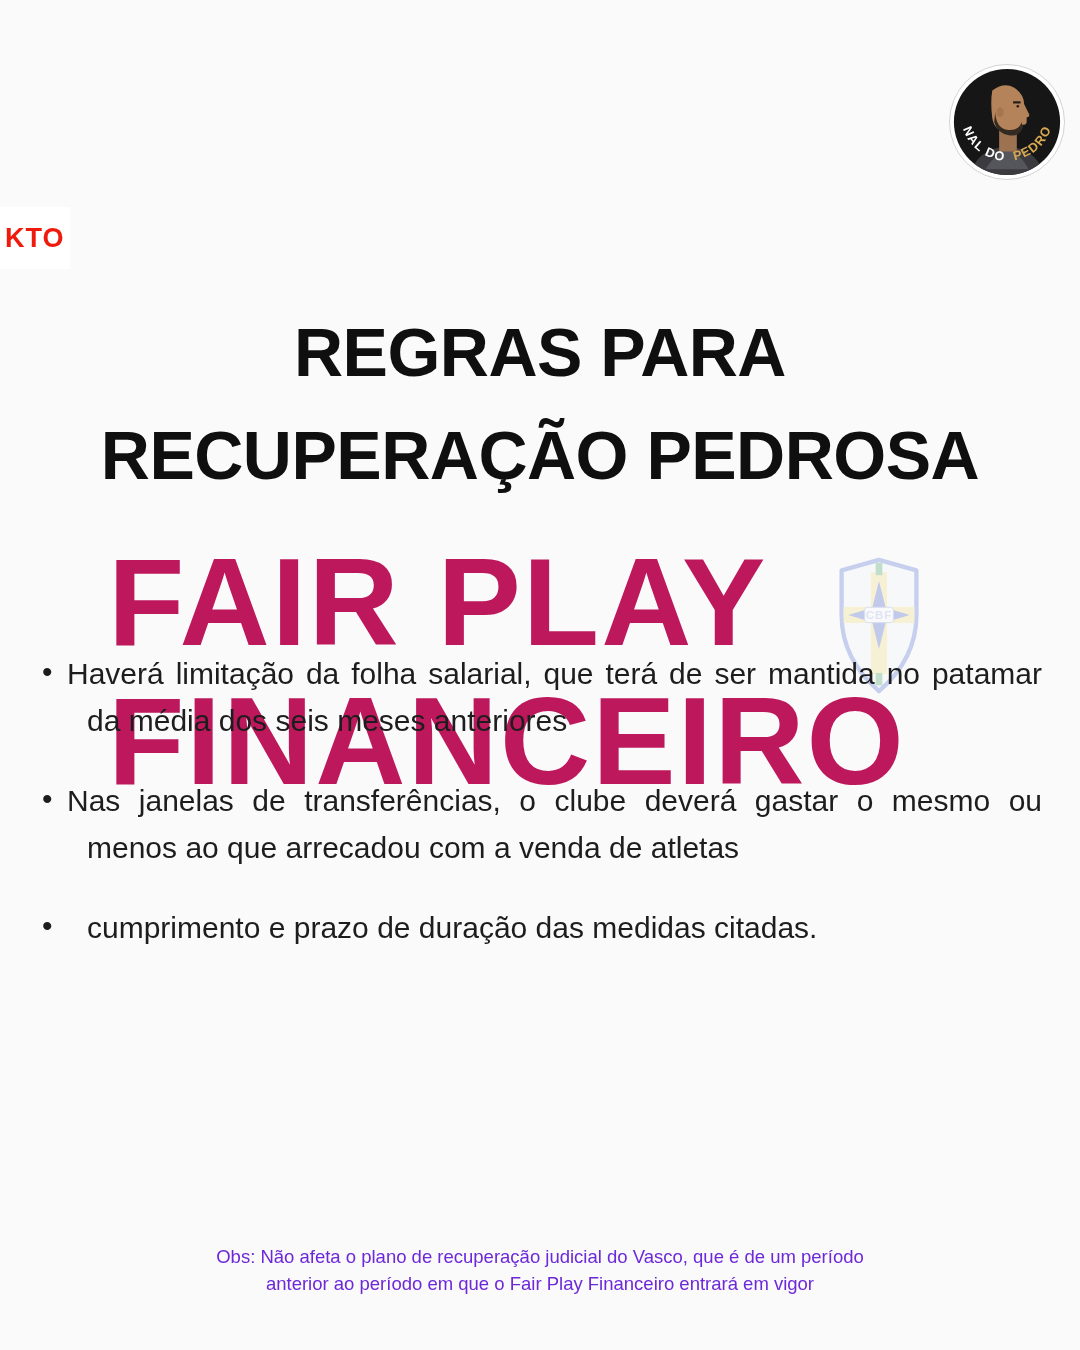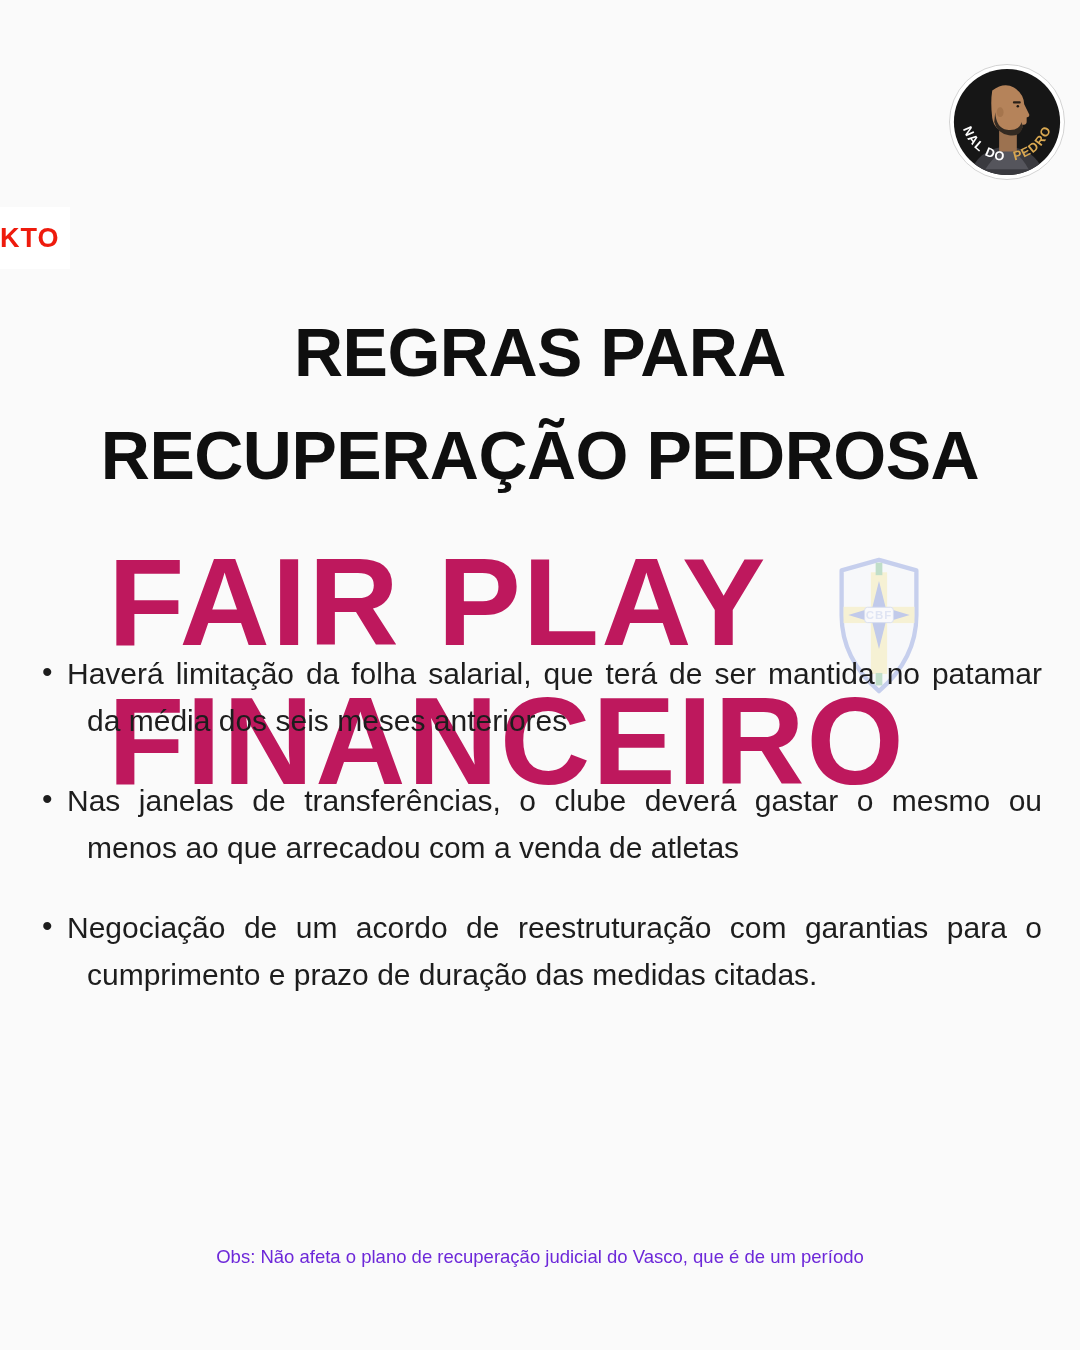--- a/index.html
+++ b/index.html
@@ -10,21 +10,21 @@
     font-family:"Liberation Sans", sans-serif;
     -webkit-font-smoothing:antialiased;
   }
 
   
   .kto-patch {
     position:absolute; left:0; top:207px; width:70px; height:62px;
     background:#ffffff; display:flex; align-items:center; z-index:4;
   }
   .kto-text {
-    font-size:27px; font-weight:900; letter-spacing:1px;
+    padding-left:5px; font-size:27px; font-weight:900; letter-spacing:1px;
     color:#ee1b0d;
   }
 
   
   .channel-badge { position:absolute; left:948px; top:63px; width:118px; height:118px; z-index:4; }
 
   
   .title-block {
     position:absolute; left:0; right:0; top:301px; z-index:3;
     text-align:center; color:#0f0f0f;
@@ -122,20 +122,20 @@
     <div class="b-line1">Haverá limitação da folha salarial, que terá de ser mantida no patamar</div>
     <div class="b-line2">da média dos seis meses anteriores</div>
   </div>
   <div class="bullet">
     <span class="bullet-marker">•</span>
     <div class="b-line1">Nas janelas de transferências, o clube deverá gastar o mesmo ou</div>
     <div class="b-line2">menos ao que arrecadou com a venda de atletas</div>
   </div>
   <div class="bullet">
     <span class="bullet-marker">•</span>
-    <div class="b-line1">Negociação de um acordo de reestruturação com garantias para o</div>
     <div class="b-line2">cumprimento e prazo de duração das medidas citadas.</div>
   </div>
 </div>
 
 <div class="footnote">
   <div>Obs: Não afeta o plano de recuperação judicial do Vasco, que é de um período</div>
+  <div>anterior ao período em que o Fair Play Financeiro entrará em vigor</div>
 </div>
 
 </body></html>

